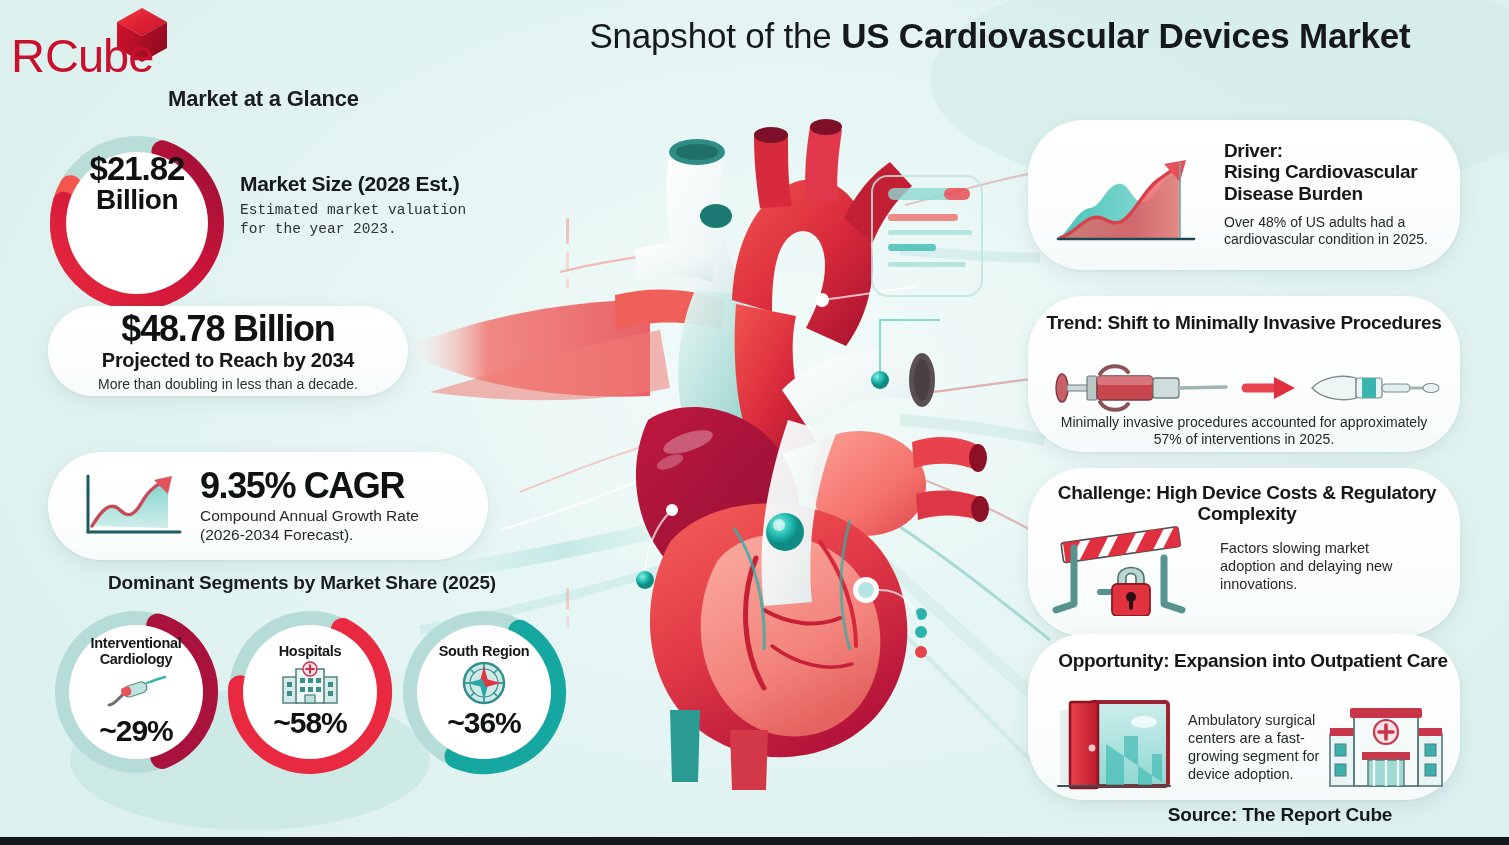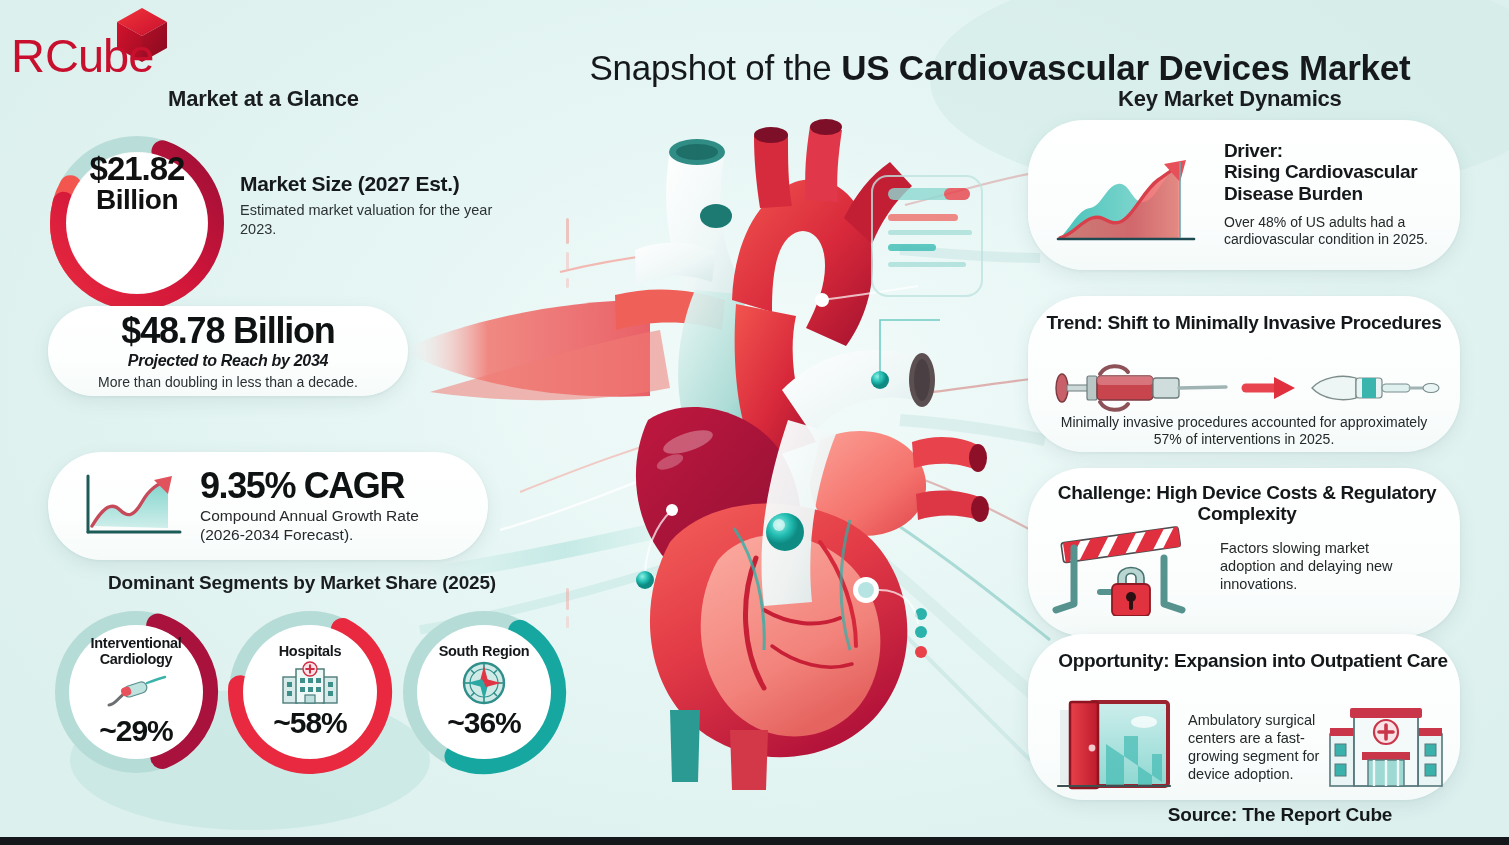--- a/index.html
+++ b/index.html
@@ -31,21 +31,21 @@
     font-size: 47px; font-weight: 400; color: #c8102e; letter-spacing: -1px;
     white-space: nowrap;
   }
   .logo .word .r { display: inline-block; transform: scaleX(-1); font-weight: 500; }
 
   
   .title {
     position: absolute; left: 520px; top: 16px; width: 960px;
     text-align: center;
     font-size: 35px; color: #16191b; font-weight: 400;
-    letter-spacing: -0.2px; white-space: nowrap; margin-top: 32px;
+    letter-spacing: -0.2px; white-space: nowrap;
   }
   .title b { font-weight: 700; }
 
   
   .sec-head {
     position: absolute; font-size: 22px; font-weight: 700; color: #1a1d1f;
     letter-spacing: -0.2px; white-space: nowrap;
   }
   #head-left  { left: 168px; top: 86px; }
   #head-right { left: 1118px; top: 86px; }
@@ -67,27 +67,27 @@
     position: absolute; left: 24px; top: 24px; width: 142px; height: 142px;
     border-radius: 50%; background: #fff;
     display: flex; flex-direction: column; align-items: center; 
     box-shadow: inset 0 0 0 1px rgba(0,0,0,0.02);
   }
   #kpi-donut-wrap .v1 { font-size: 33px; font-weight: 700; color: #111; letter-spacing: -1px; line-height: 1.0; }
   #kpi-donut-wrap .v2 { font-size: 28px; font-weight: 700; color: #111; letter-spacing: -0.5px; line-height: 1.1; }
 
   #kpi1-text { position: absolute; left: 240px; top: 172px; width: 260px; }
   #kpi1-text .t { font-size: 21px; font-weight: 700; color: #16191b; letter-spacing: -0.3px; white-space: nowrap;}
-  #kpi1-text .s { font-size: 14.5px; color: #2d3234; line-height: 1.32; margin-top: 5px; font-weight: 400; }
+  #kpi1-text .s { font-size: 14.5px; color: #2d3234; line-height: 1.32; margin-top: 5px; font-weight: 400; font-family: Liberation Mono, monospace; }
 
   
   #card2 { left: 48px; top: 306px; width: 360px; height: 90px; border-radius: 59px;
            display:flex; flex-direction:column; align-items:center; justify-content:center; }
   #card2 .big { font-size: 36px; font-weight: 700; color: #0f1213; letter-spacing: -1.2px; line-height:1.05;}
-  #card2 .mid { font-size: 16px; font-weight: 700; color: #14181a; letter-spacing:-0.3px; margin-top:2px;font-style:italic;}
+  #card2 .mid { font-size: 20px; font-weight: 700; color: #14181a; letter-spacing:-0.3px; margin-top:2px;}
   #card2 .sml { font-size: 14px; color: #2b3032; margin-top: 4px; }
 
   
   #card3 { left: 48px; top: 452px; width: 440px; height: 108px; border-radius: 54px;
            display:flex; align-items:center; padding-left: 28px; }
   #card3 .chart { width: 110px; height: 76px; flex: 0 0 110px; margin-right: 14px; }
   #card3 .txt .big { font-size: 36px; font-weight: 700; color: #0f1213; letter-spacing:-1.4px; line-height:1.0;}
   #card3 .txt .sml { font-size: 15.5px; color: #25292b; line-height: 1.22; margin-top: 3px; }
 
   
@@ -350,21 +350,20 @@
     <div class="word">
       <span class="r">Я</span><span>Cube</span>
     </div>
   </div>
 
   <div class="title">
     <span>Snapshot of the </span><b>US Cardiovascular Devices Market</b>
   </div>
 
   <div class="sec-head" id="head-left">Market at a Glance</div>
-  <div class="sec-head" id="head-right">Key Market Dynamics</div>
   <div class="sec-head" id="head-segments">Dominant Segments by Market Share (2025)</div>
 
   <div id="kpi-donut-wrap">
     <svg width="190" height="190" viewBox="0 0 190 190">
       <defs>
         <linearGradient id="dg1" x1="0" y1="0" x2="1" y2="1">
           <stop offset="0%" stop-color="#e8293f"></stop>
             <stop offset="50%" stop-color="#cf1539"></stop>
             <stop offset="100%" stop-color="#9e0f37"></stop>
         </linearGradient>
@@ -373,21 +372,21 @@
       <circle cx="95" cy="95" r="76" fill="none" stroke="#f2564f" stroke-width="22" stroke-dasharray="96 382" stroke-dashoffset="-300" stroke-linecap="round" transform="rotate(-90 95 95)"></circle>
       <circle cx="95" cy="95" r="76" fill="none" stroke="url(#dg1)" stroke-width="22" stroke-dasharray="352 126" stroke-dashoffset="-26" stroke-linecap="round" transform="rotate(-90 95 95)"></circle>
     </svg>
     <div class="inner">
       <div class="v1">$21.82</div>
       <div class="v2">Billion</div>
     </div>
   </div>
 
   <div id="kpi1-text">
-    <div class="t">Market Size (2027 Est.)</div>
+    <div class="t">Market Size (2028 Est.)</div>
     <div class="s">Estimated market valuation for the year 2023.</div>
   </div>
 
   <div class="card" id="card2">
     <div class="big">$48.78 Billion</div>
     <div class="mid">Projected to Reach by 2034</div>
     <div class="sml">More than doubling in less than a decade.</div>
   </div>
 
   <div class="card" id="card3">

